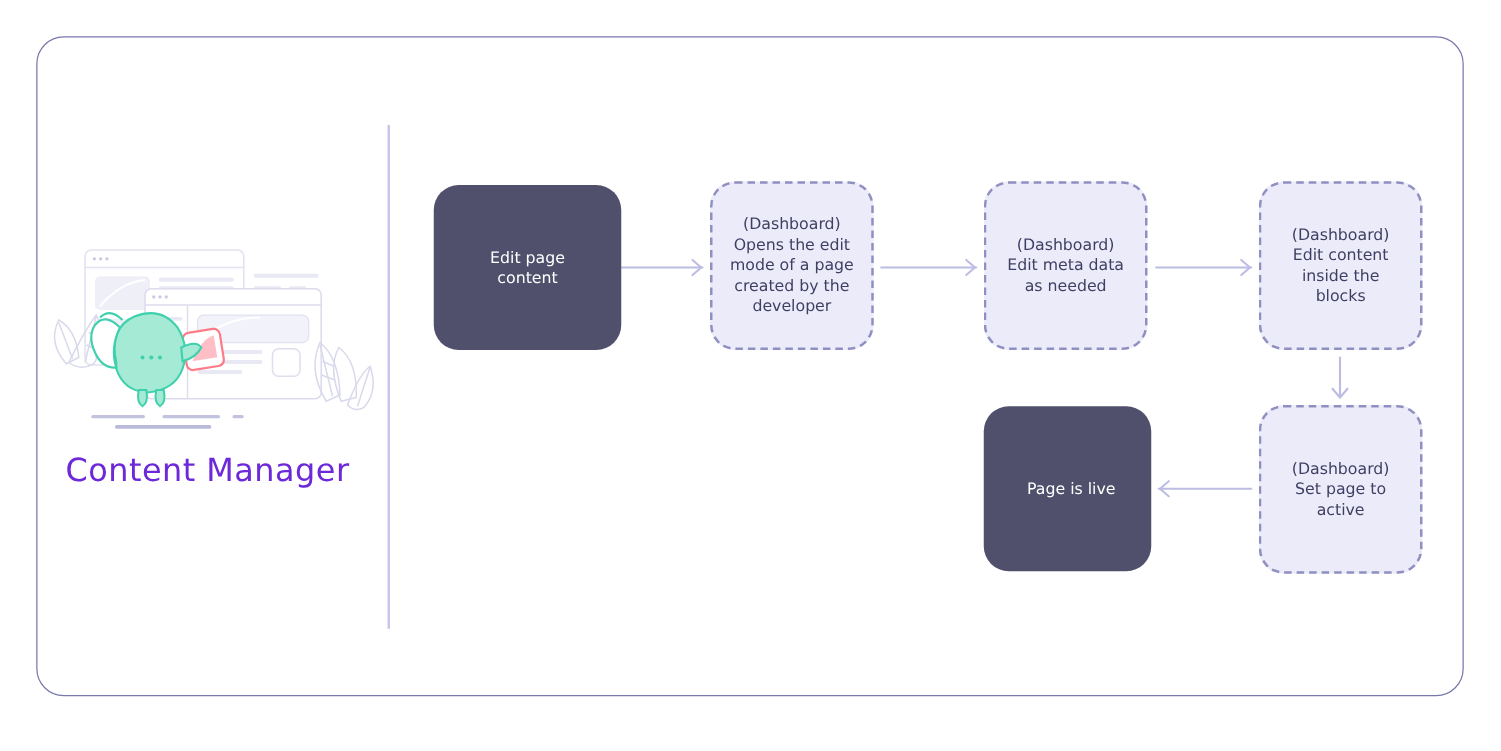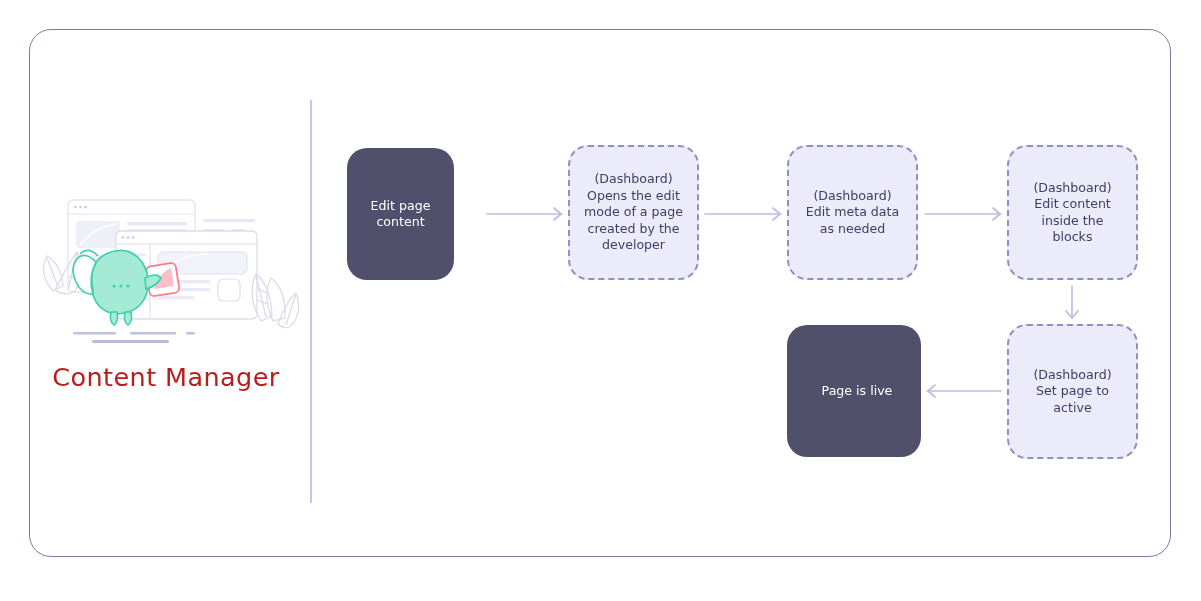--- a/index.html
+++ b/index.html
@@ -63,21 +63,21 @@
     height: 165px;
   }
   .panel-title {
     position: absolute;
     left: 0;
     top: 172px;
     width: 272px;
     text-align: center;
     font-size: 25.5px;
     letter-spacing: 0.4px;
-    color: #b91c1c;
+    color: #6d28d9;
     font-family: "DejaVu Sans", "Liberation Sans", sans-serif;
     white-space: nowrap;
   }
 
   
   .node {
     position: absolute;
     box-sizing: border-box;
     display: flex;
     align-items: center;
@@ -245,21 +245,21 @@
         <polyline points="1066,311 1072,318 1078,311"></polyline>
       </g>
 
       <g>
         <line x1="1001" y1="391" x2="927" y2="391"></line>
         <polyline points="935,385 928,391 935,397"></polyline>
       </g>
     </g>
   </svg>
 
-  <div class="node node-solid" style="left:347px; top:148px; width:107px; height:132px;">
+  <div class="node node-solid" style="left:347px; top:148px; width:150px; height:132px;">
     <span style="white-space: pre-line;">Edit page
 content</span>
   </div>
 
   <div class="node node-dashed" style="left:568px; top:145px; width:131px; height:135px;">
     <span style="white-space: pre-line;">(Dashboard)
 Opens the edit
 mode of a page
 created by the
 developer</span>

